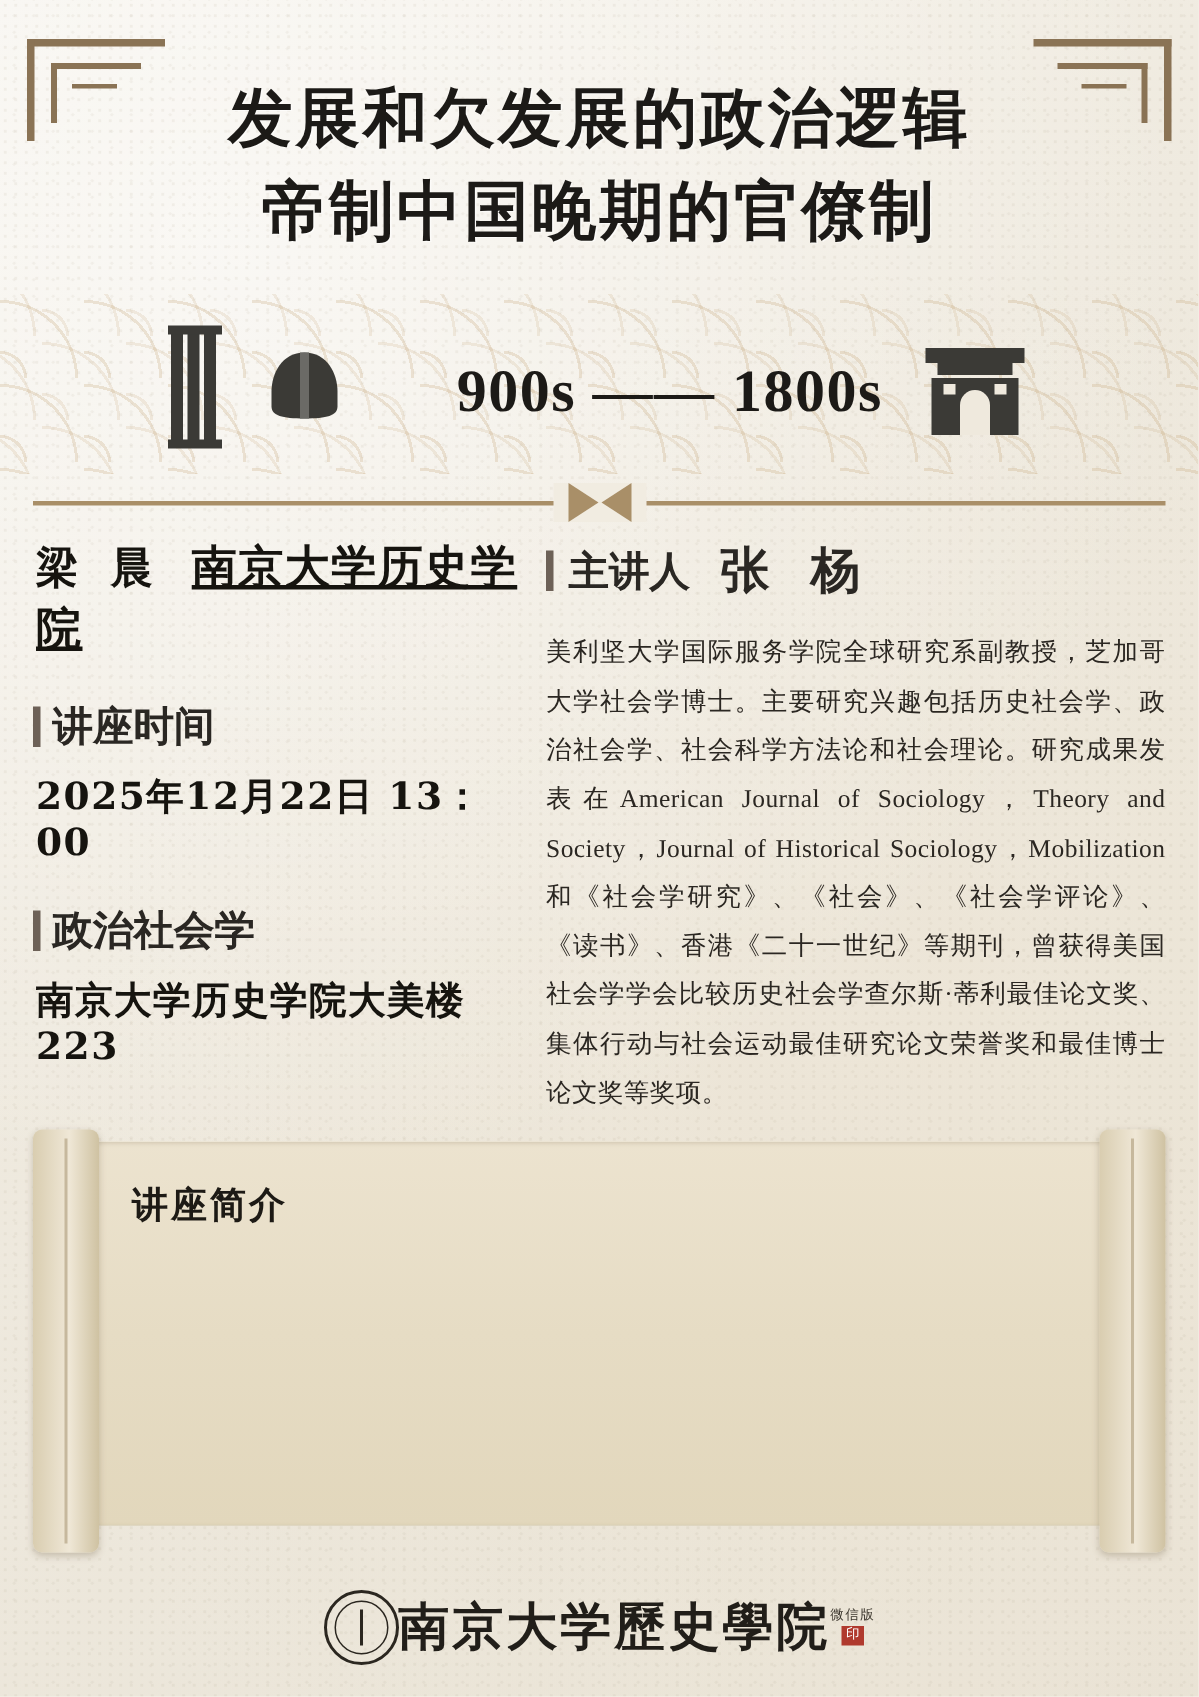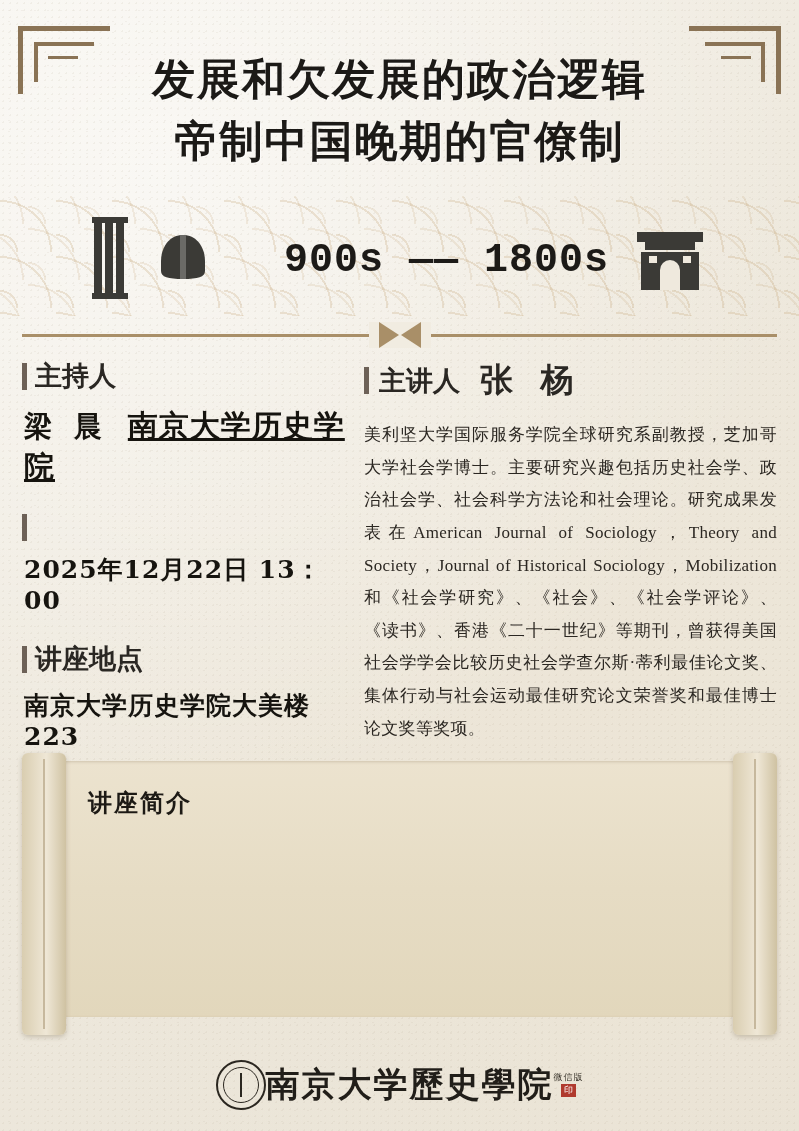--- a/index.html
+++ b/index.html
@@ -64,21 +64,21 @@
     letter-spacing:2px;
     color:#1c1a17;
     line-height:1.45;
     text-shadow:1px 1px 0 rgba(255,255,255,.6);
   }
   .era-row{
     position:absolute;left:0;right:0;top:212px;height:96px;z-index:6;
     display:flex;align-items:center;justify-content:center;gap:22px;
   }
   .era-text{
-    font-family:Liberation Mono, monospace;
+    font-family:Liberation Serif, serif;
     font-weight:bold;font-size:40px;color:#1c1a17;letter-spacing:1px;
     white-space:nowrap;
     margin-left:48px;
   }
   .icon-scroll,.icon-hat,.icon-gate{display:block;}
 
   
   .divider{
     position:absolute;left:22px;right:22px;top:322px;height:26px;z-index:6;
   }
@@ -248,37 +248,34 @@
     <div class="bar"></div>
     <div class="mask"></div>
     <div class="arrows">
       <span class="r"></span>
         <span class="l"></span>
     </div>
   </div>
 
   <div class="cols">
     <div class="col-left">
-      <div class="section-head">
-        <span class="tick"></span>
-        <span>主持人</span>
-      </div>
       <div class="host-line">
         <span class="name">梁 晨</span>
         <span class="org">南京大学历史学院</span>
       </div>
 
       <div class="section-head">
         <span class="tick"></span>
+        <span>讲座时间</span>
       </div>
       <div class="plain-line">2025年12月22日 13：00</div>
 
       <div class="section-head">
         <span class="tick"></span>
-        <span>讲座地点</span>
+        <span>政治社会学</span>
       </div>
       <div class="plain-line">南京大学历史学院大美楼223</div>
     </div>
 
     <div class="col-right">
       <div class="speaker-head">
         <span class="tick"></span>
         <span>主讲人</span>
         <span class="sname">张 杨</span>
       </div>

